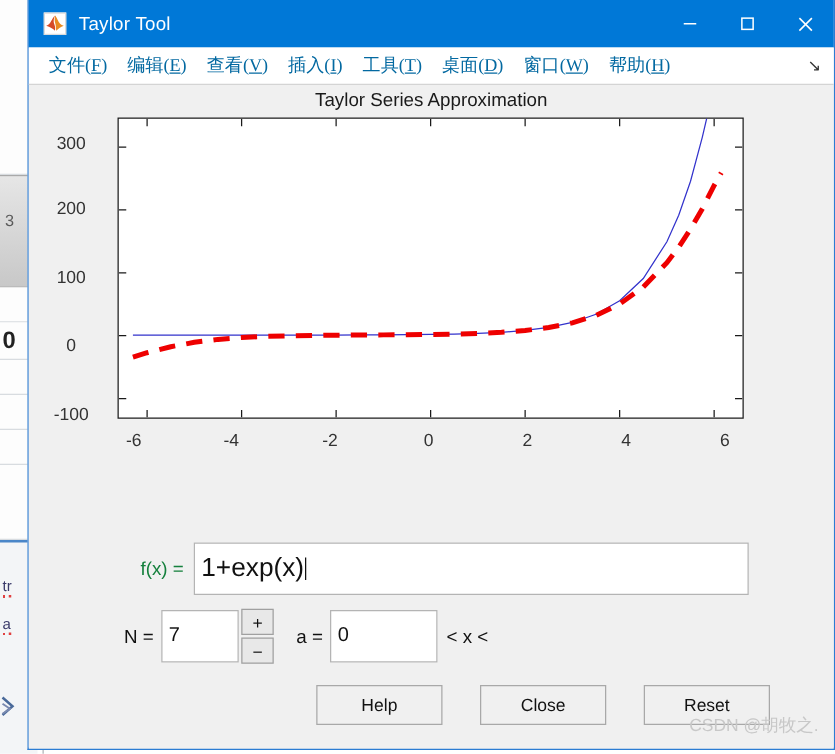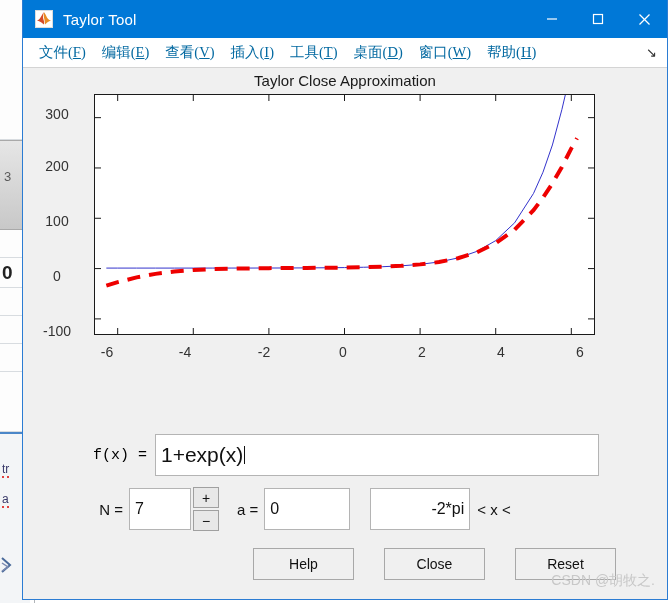--- a/index.html
+++ b/index.html
@@ -234,23 +234,23 @@
     width: 528px;
     height: 42px;
     display: flex;
     align-items: center;
   }
   #fx-label {
     width: 84px;
     text-align: right;
     padding-right: 8px;
     font-size: 15px;
-    color: #000000;
-    box-sizing: border-box;
-    font-family: Liberation Mono, monospace;
+    color: #15803d;
+    box-sizing: border-box;
+    font-family: Liberation Sans, sans-serif;
   }
   #fx-input {
     flex: 1;
     height: 42px;
     background: #ffffff;
     border: 1px solid #b4b4b4;
     box-sizing: border-box;
     display: flex;
     align-items: center;
     padding-left: 5px;
@@ -422,21 +422,21 @@
     <span class="menu-item"><span>工具</span>(<u>T</u>)</span>
     <span class="menu-item"><span>桌面</span>(<u>D</u>)</span>
     <span class="menu-item"><span>窗口</span>(<u>W</u>)</span>
     <span class="menu-item"><span>帮助</span>(<u>H</u>)</span>
     <span id="menu-overflow">↘</span>
   </div>
 
   <div id="content">
 
     <div id="chart">
-      <div id="chart-title">Taylor Close Approximation</div>
+      <div id="chart-title">Taylor Series Approximation</div>
 
       <div class="ytick-label" style="top:38px;">300</div>
       <div class="ytick-label" style="top:90px;">200</div>
       <div class="ytick-label" style="top:145px;">100</div>
       <div class="ytick-label" style="top:200px;">0</div>
       <div class="ytick-label" style="top:255px;">-100</div>
 
       <div class="xtick-label" style="left:64px;">-6</div>
       <div class="xtick-label" style="left:142px;">-4</div>
       <div class="xtick-label" style="left:221px;">-2</div>
@@ -494,23 +494,20 @@
         <span>7</span>
       </div>
       <div id="stepper">
         <div class="step-btn">+</div>
         <div class="step-btn">−</div>
       </div>
       <span class="param-label" style="margin-left:18px; margin-right:6px;">a =</span>
       <div class="field" id="a-field">
         <span>0</span>
       </div>
-      <div class="field" id="lo-field" style="margin-left:20px;">
-        <span>-2*pi</span>
-      </div>
       <span class="param-label" style="margin:0 7px;">&lt; x &lt;</span>
     </div>
 
     <div id="btn-row">
       <div class="action-btn">Help</div>
       <div class="action-btn">Close</div>
       <div class="action-btn">Reset</div>
     </div>
 
     <div id="watermark">CSDN @胡牧之.</div>

